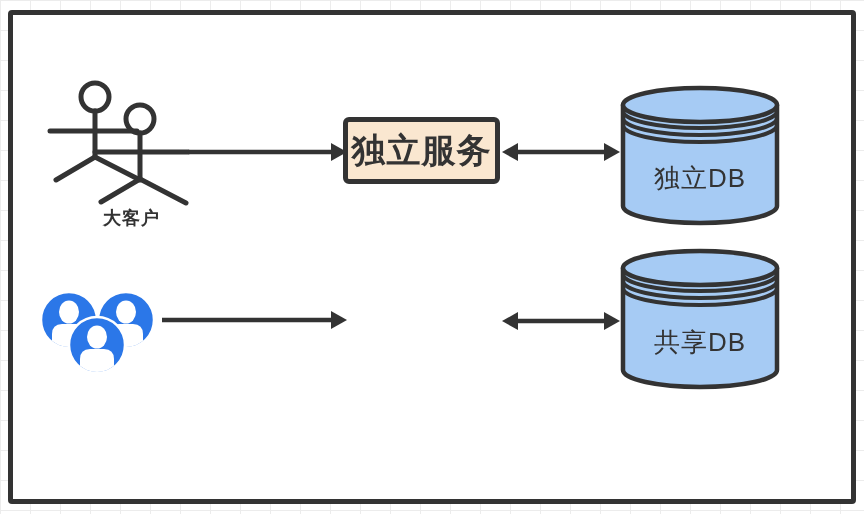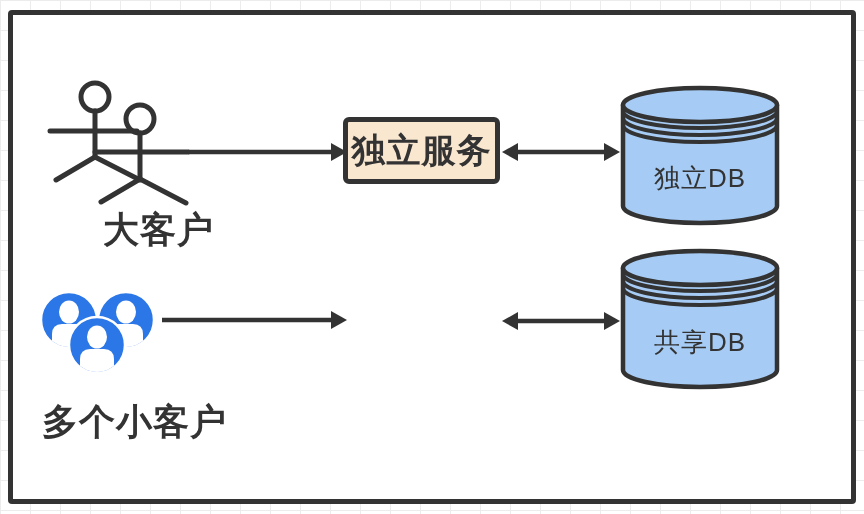--- a/index.html
+++ b/index.html
@@ -20,21 +20,21 @@
   .layer { position:absolute; left:0; top:0; width:864px; height:514px; }
   .service-box {
     position:absolute; width:147px; height:57px;
     background:#fae7d0; border:5px solid #333333; border-radius:6px;
     display:flex; align-items:center; justify-content:center;
     font-size:34px; font-weight:700; letter-spacing:1px; color:#333333;
   }
   .box-independent { left:343px; top:117px; }
   .box-shared     { left:343px; top:288px; }
   .actor-label {
-    position:absolute; font-size:36px; font-weight:700; color:#333333;
+    position:absolute; font-size:18px; font-weight:700; color:#333333;
     letter-spacing:1px; white-space:nowrap;
   }
   .label-big   { left:103px; top:206px; }
   .label-small { left:42px;  top:398px; }
   .db-text { font-size:26px; font-weight:400; fill:#333333; letter-spacing:1px; }
   .stroke-line { stroke:#333333; stroke-width:5; fill:none; stroke-linecap:round; }
   .arrow-line  { stroke:#333333; stroke-width:4.5; fill:none; }
   .arrow-head  { fill:#333333; stroke:none; }
 </style>
 </head>
@@ -127,15 +127,14 @@
       <path d="M 623 288 A 77 17 0 0 0 777 288" fill="none" stroke="#333333" stroke-width="4"></path>
       <text class="db-text" x="700" y="351" text-anchor="middle">共享DB</text>
     </g>
   </svg>
 
   <div class="service-box box-independent">
     <span>独立服务</span>
   </div>
 
   <div class="actor-label label-big">大客户</div>
-  <div class="actor-label label-small">多个小客户</div>
 
 </div>
 
 </body></html>

